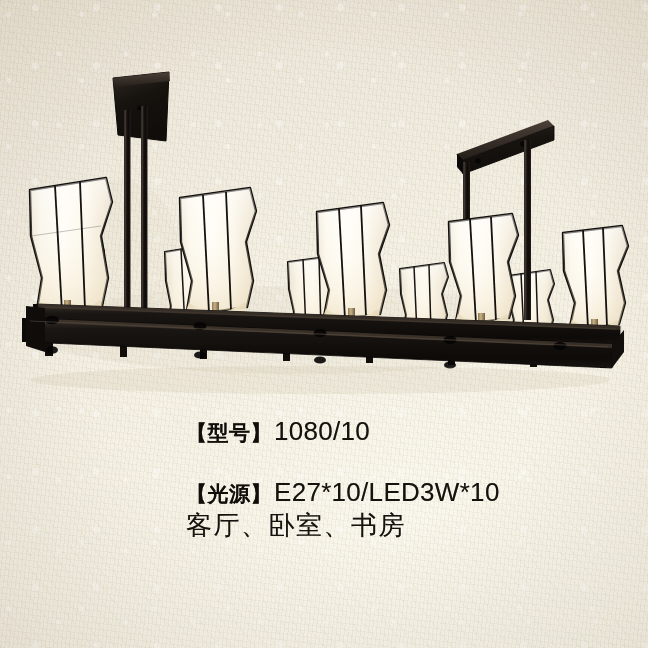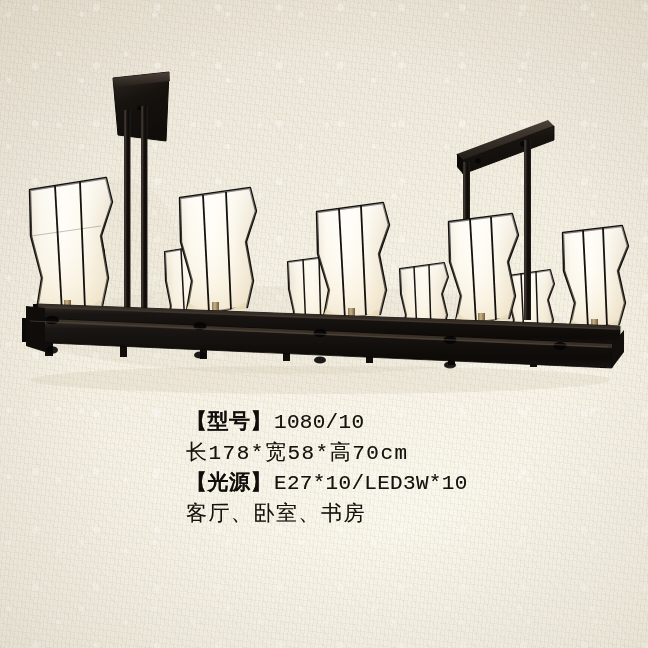--- a/index.html
+++ b/index.html
@@ -44,36 +44,36 @@
     position:absolute;inset:0;pointer-events:none;
     background:radial-gradient(ellipse 78% 72% at 50% 46%, rgba(0,0,0,0) 52%, rgba(120,108,84,.10) 100%);
   }
 
   
   #lamp{position:absolute;left:0;top:0;width:648px;height:648px;}
   #lamp svg{display:block;}
 
   
   #specs{
-    position:absolute;left:186px;top:407px;width:420px;
-    font-family:Liberation Mono, monospace;
+    position:absolute;left:186px;top:416px;width:420px;
+    font-family:Liberation Sans, sans-serif;
     color:#17130f;
   }
   .spec-row{
     display:flex;align-items:baseline;
     height:30.5px;white-space:nowrap;
   }
   .spec-key{
     font-size:21px;font-weight:bold;letter-spacing:.5px;
     color:#100d0a;
     width:88px;flex:0 0 88px;
     text-shadow:0 0 .4px rgba(20,16,12,.55);
   }
   .spec-val{
-    font-size:21px;font-weight:normal;letter-spacing:.3px;
+    font-size:26px;font-weight:normal;letter-spacing:.3px;
     color:#16120e;
     text-shadow:0 0 .3px rgba(20,16,12,.4);
   }
   .spec-val.cjk{letter-spacing:1.5px;}
 </style>
 </head>
 <body>
 
 <div id="page">
 
@@ -311,21 +311,20 @@
   </div>
 
   <div class="vign"></div>
 
   <div id="specs">
     <div class="spec-row">
       <span class="spec-key">【型号】</span>
       <span class="spec-val">1080/10</span>
     </div>
     <div class="spec-row">
-      <span class="spec-val cjk">长178*宽58*高70cm</span>
     </div>
     <div class="spec-row">
       <span class="spec-key">【光源】</span>
       <span class="spec-val">E27*10/LED3W*10</span>
     </div>
     <div class="spec-row">
       <span class="spec-val cjk">客厅、卧室、书房</span>
     </div>
   </div>
 

